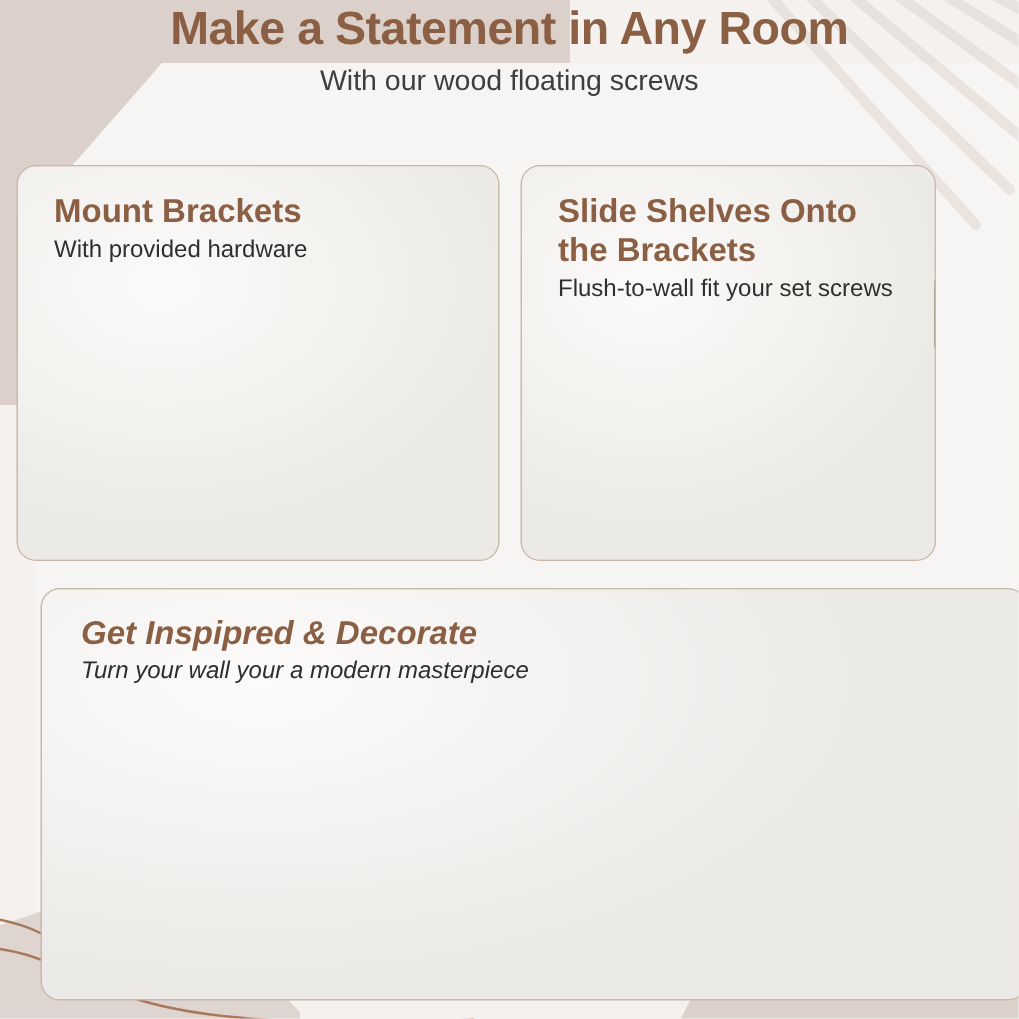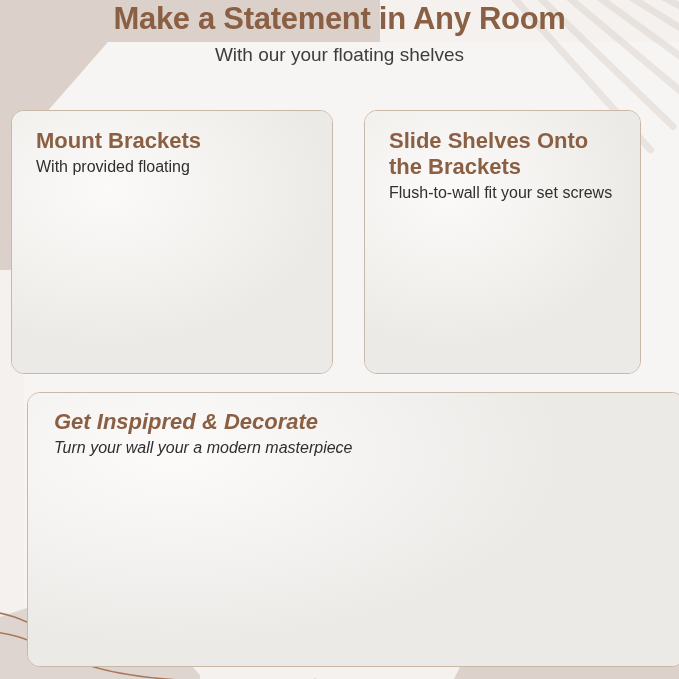--- a/index.html
+++ b/index.html
@@ -113,21 +113,21 @@
 
   
   .card {
     position: absolute;
     background: #f7f5f2;
     border: 1px solid #c9b7a8;
     border-radius: 13px;
     overflow: hidden;
   }
   .card-1 { left: 11px;  top: 110px; width: 322px; height: 264px; }
-  .card-2 { left: 364px; top: 110px; width: 277px; height: 264px; }
+  .card-2 { left: 347px; top: 110px; width: 277px; height: 264px; }
   .card-3 { left: 27px;  top: 392px; width: 658px; height: 275px; font-style: italic; }
 
   .card-head {
     position: absolute;
     left: 24px;
     top: 17px;
     right: 16px;
     z-index: 5;
   }
   .card-3 .card-head { left: 26px; top: 16px; right: auto; width: 330px; }
@@ -184,21 +184,21 @@
     <span style="left:168px;top:-4px; width:165px; transform:rotate(24deg);"></span>
   </div>
 
   <svg class="curve-deco" viewBox="0 0 330 100">
     <path d="M-10,28 C40,28 55,52 100,66 C150,82 240,86 340,80" fill="none" stroke="#a9785a" stroke-width="1.6"></path>
     <path d="M-10,48 C44,48 60,70 108,84 C158,99 248,102 340,96" fill="none" stroke="#a9785a" stroke-width="1.6"></path>
   </svg>
 
   <div class="header">
     <div class="headline">Make a Statement in Any Room</div>
-    <div class="subhead">With our your floating shelves</div>
+    <div class="subhead">With our wood floating screws</div>
   </div>
 
   <div class="card card-1">
     <div class="card-art">
       <div class="wall"></div>
       <svg viewBox="0 0 322 264" width="322" height="264">
         <defs>
           <linearGradient id="blk" x1="0" y1="0" x2="0" y2="1">
             <stop offset="0%" stop-color="#36363a"></stop>
             <stop offset="45%" stop-color="#1a1a1c"></stop>
@@ -250,21 +250,21 @@
           <ellipse cx="144" cy="123.5" rx="2" ry="1.6"></ellipse>
           <ellipse cx="196" cy="141.5" rx="2" ry="1.6"></ellipse>
           <ellipse cx="248" cy="159.5" rx="2" ry="1.6"></ellipse>
           <ellipse cx="288" cy="173.5" rx="2" ry="1.6"></ellipse>
         </g>
       </svg>
     </div>
 
     <div class="card-head">
       <div class="card-title">Mount Brackets</div>
-      <div class="card-sub">With provided floating</div>
+      <div class="card-sub">With provided hardware</div>
     </div>
   </div>
 
   <div class="card card-2">
     <div class="card-art">
       <div class="wall"></div>
       <svg viewBox="0 0 322 264" width="322" height="264">
         <defs>
           <linearGradient id="woodTop2" x1="0" y1="0" x2="1" y2="0.4">
             <stop offset="0%" stop-color="#6b4326"></stop>

